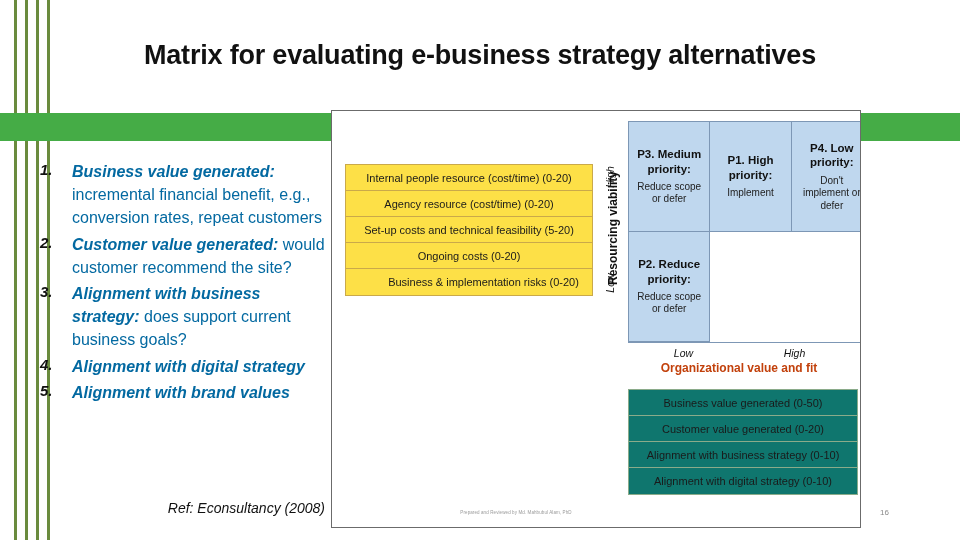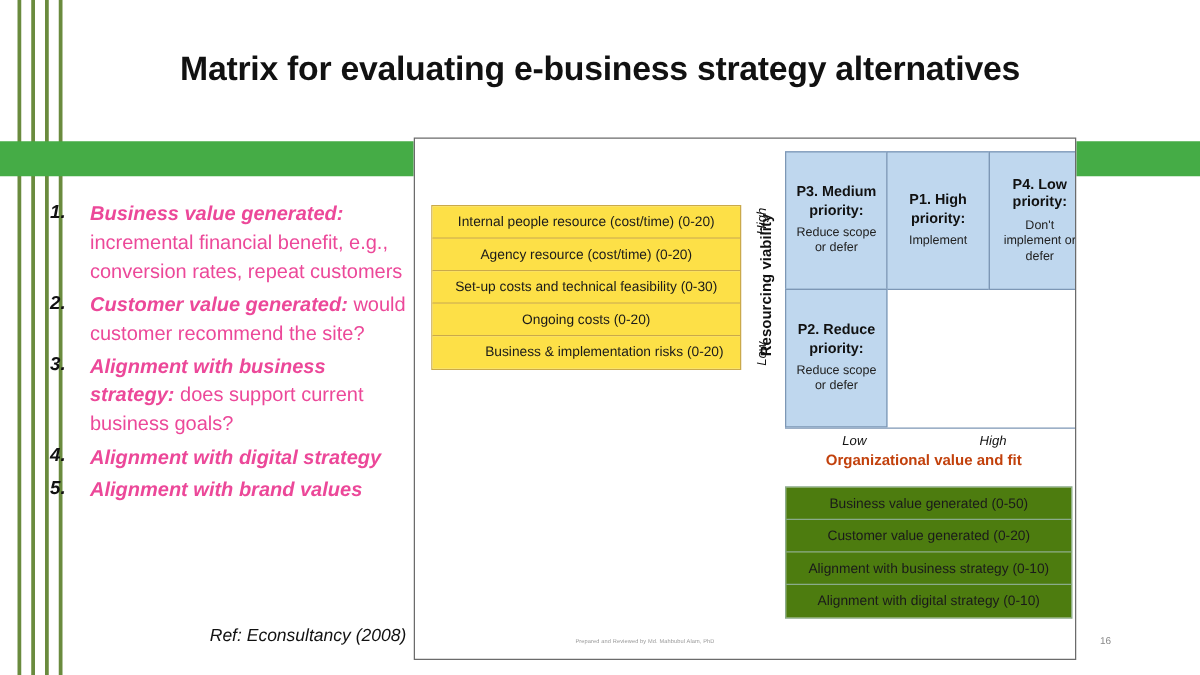--- a/index.html
+++ b/index.html
@@ -25,21 +25,21 @@
     font-size:27px;font-weight:bold;color:#111;text-align:center;
     font-family:"Liberation Sans",sans-serif;letter-spacing:-0.2px;
     white-space:nowrap;
   }
 
   
   .bullets{position:absolute;left:40px;top:160px;width:285px;}
   .bullet{display:flex;margin-bottom:3px;}
   .bnum{width:32px;flex:none;font-size:15px;font-weight:bold;color:#111;
         font-style:italic;padding-top:1px;}
-  .btext{font-size:16px;line-height:1.45;color:#ec4899;}
+  .btext{font-size:16px;line-height:1.45;color:#0369a1;}
   .btext .lead{font-weight:bold;font-style:italic;}
 
   .ref{
     position:absolute;left:40px;top:500px;width:285px;text-align:right;
     font-size:14px;font-style:italic;color:#111;
   }
 
   
   .picture{
     position:absolute;left:331px;top:110px;width:530px;height:418px;
@@ -90,21 +90,21 @@
 
   .xaxis{position:absolute;left:296px;top:236px;width:222px;}
   .xaxis .ticks{display:flex;}
   .xaxis .tick{flex:1;text-align:center;font-size:10.5px;font-style:italic;color:#111;}
   .xaxis .xlabel{text-align:center;font-size:12px;font-weight:bold;color:#c2410c;margin-top:2px;}
 
   
   .green-stack{position:absolute;left:296px;top:278px;width:230px;
                border:1px solid #8aab8a;box-sizing:border-box;}
   .gbox{
-    background:#4d7c0f;border-bottom:1px solid #8aab8a;
+    background:#0f766e;border-bottom:1px solid #8aab8a;
     height:26px;line-height:26px;text-align:center;
     font-size:11px;color:#1a1a1a;box-sizing:border-box;white-space:nowrap;
   }
   .gbox:last-child{border-bottom:none;}
 
   .pic-credit{
     position:absolute;left:74px;top:399px;width:220px;text-align:center;
     font-size:4.5px;color:#999;letter-spacing:0.1px;white-space:nowrap;
   }
 
@@ -155,21 +155,21 @@
 </div>
 
 <div class="ref">Ref: Econsultancy (2008)</div>
 
 <div class="picture">
   <div class="pic-inner">
 
     <div class="yellow-stack">
       <div class="ybox">Internal people resource (cost/time) (0-20)</div>
       <div class="ybox">Agency resource (cost/time) (0-20)</div>
-      <div class="ybox">Set-up costs and technical feasibility (0-30)</div>
+      <div class="ybox">Set-up costs and technical feasibility (5-20)</div>
       <div class="ybox">Ongoing costs (0-20)</div>
       <div class="ybox">Business &amp; implementation risks (0-20)</div>
     </div>
 
     <div class="vaxis">
       <div class="vlabel">Resourcing viability</div>
       <div class="vhigh">High</div>
       <div class="vlow">Low</div>
     </div>
 

